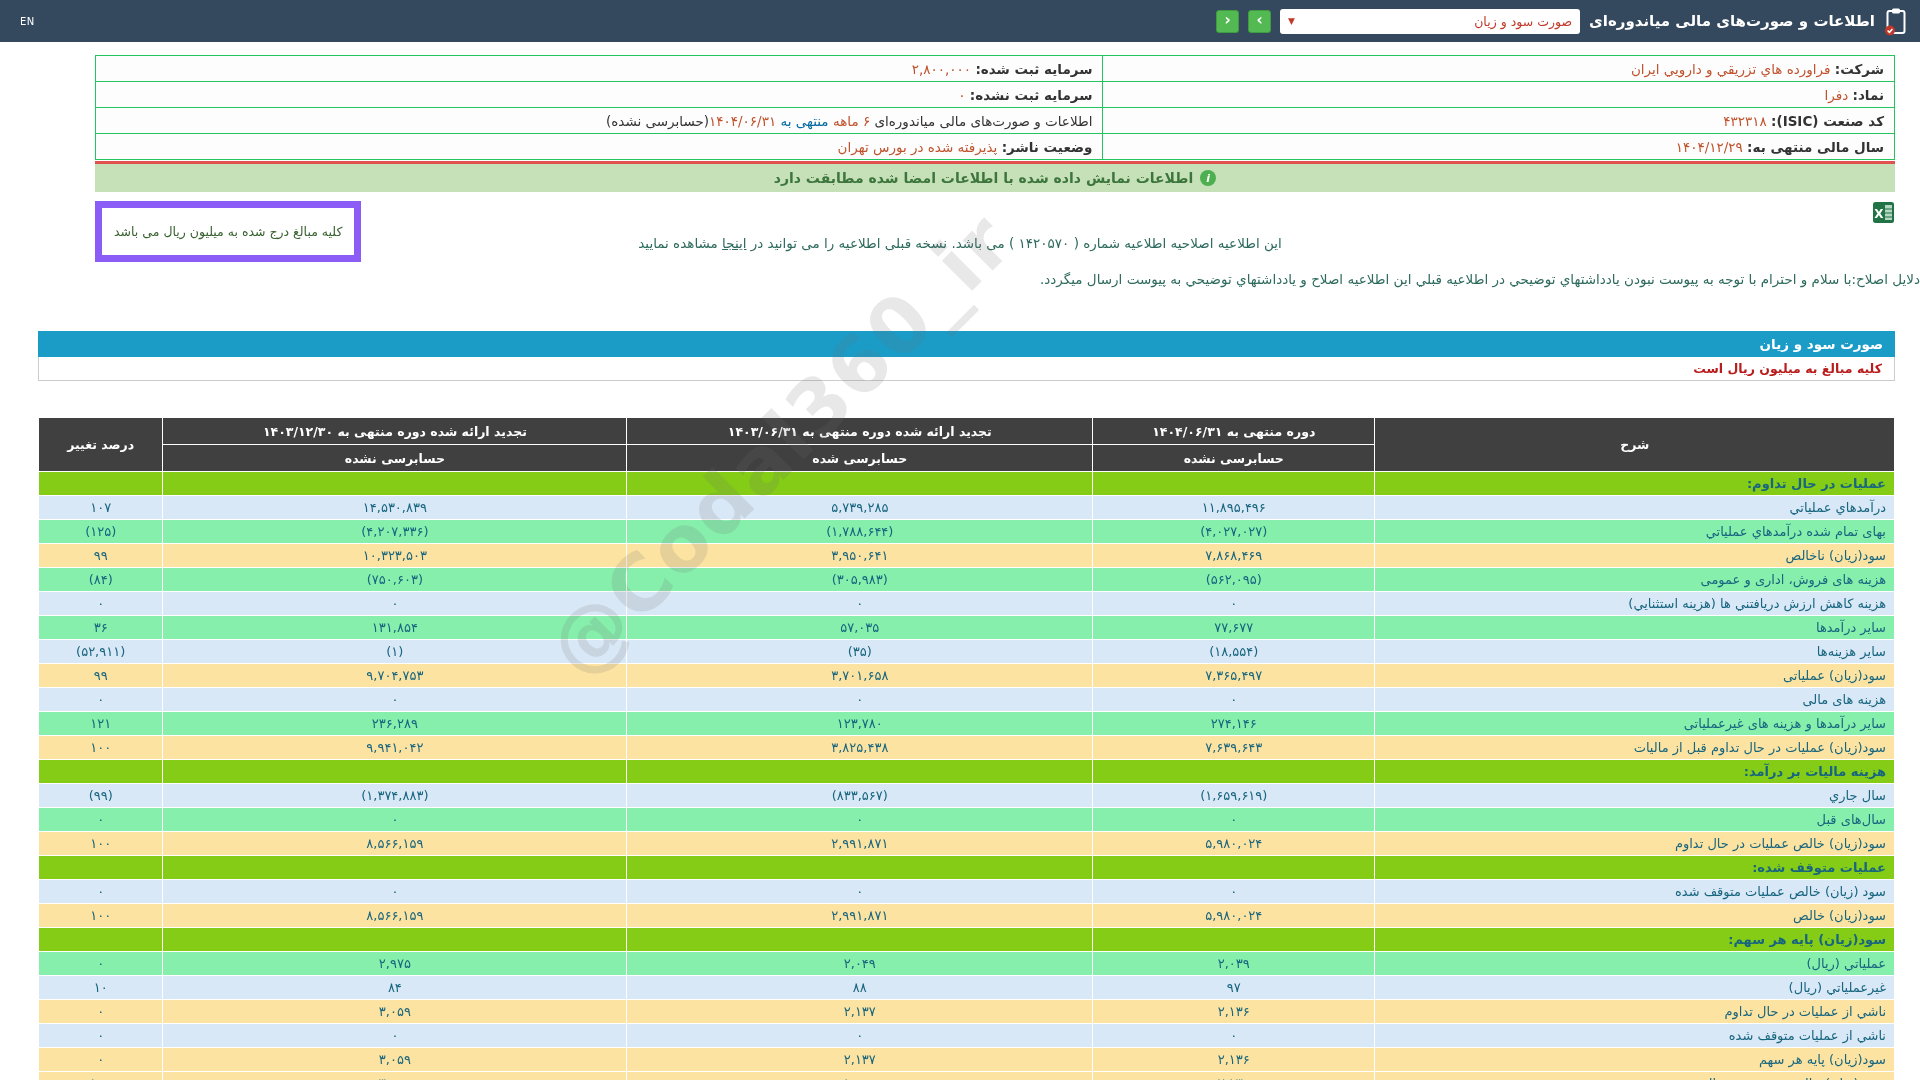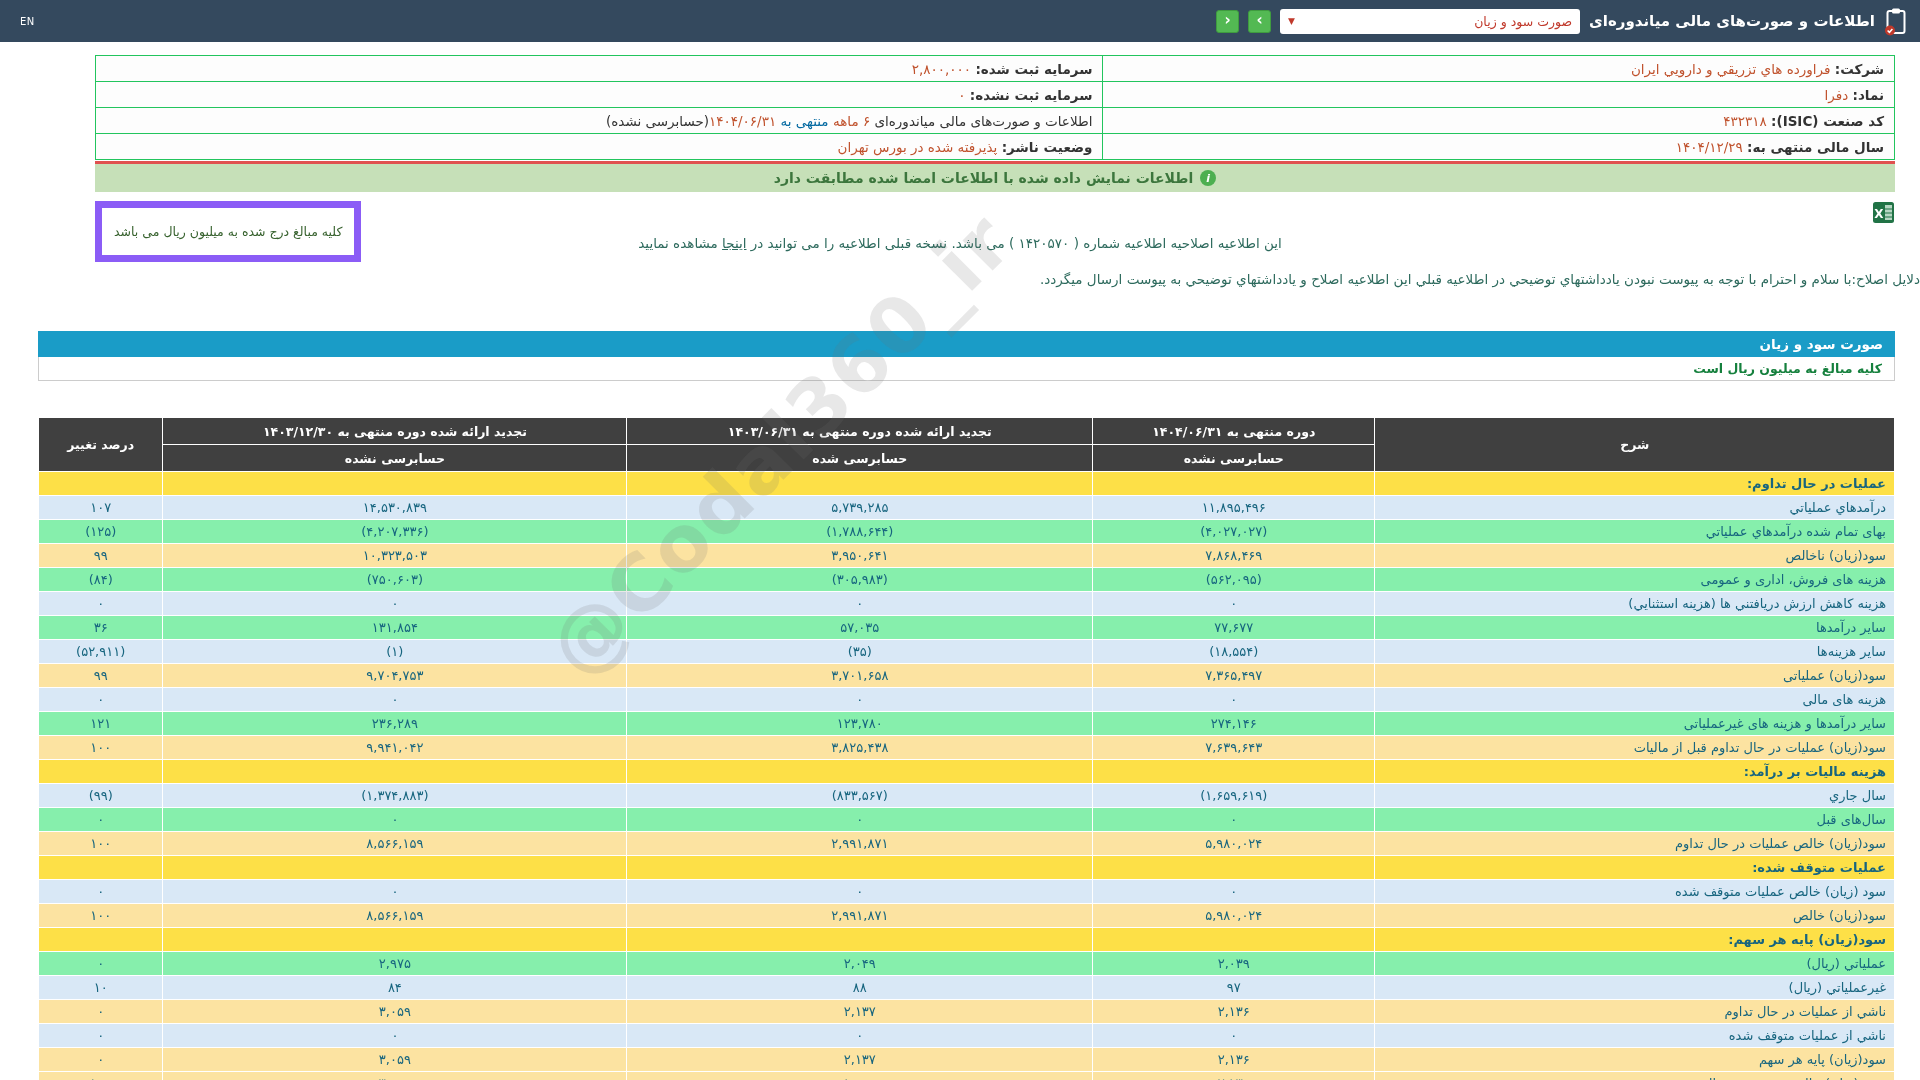--- a/index.html
+++ b/index.html
@@ -43,34 +43,34 @@
   
   .notice { text-align:center; color:#2d6a5d; font-weight:normal; font-size:13.5px; }
   .notice-1 { margin-top:8px; }
   .notice-2 { margin-top:20px;text-align:right; }
   .notice a { color:#2d6a5d; text-decoration:underline; cursor:pointer; }
 
   
   .stmt { margin:44px 25px 0 38px; }
   .stmt-title { background:#1a9cc7; color:#fff; font-weight:bold; font-size:13.5px; padding:5px 12px; }
   .stmt-sub { background:#fff; border:1px solid #ccc; border-top:none; padding:4px 12px;
-    font-weight:bold; color:#15803d; font-size:12.5px; }
+    font-weight:bold; color:#b91c1c; font-size:12.5px; }
 
   
   table.main { width:calc(100% - 63px); margin:36px 25px 0 38px; border-collapse:collapse; font-size:13px; table-layout:fixed; }
   table.main thead th { background:#404040; color:#fff; font-weight:bold; border:1px solid #fff;
     height:27px; padding:2px 6px; text-align:center; font-size:12.5px; }
   table.main tbody td { border:1px solid #fff; height:24px; padding:1px 8px; text-align:center;
     color:#17657f; vertical-align:middle; }
   table.main tbody td.label { text-align:right; }
   table.main tbody td.num { direction:ltr; }
   tr.blue td   { background:#d9e8f6; }
   tr.plain td  { background:#86efac; }
   tr.yellow td { background:#fce3a1; }
-  tr.section td{ background:#fde047; font-weight:bold; color:#1a5a78; }
+  tr.section td{ background:#84cc16; font-weight:bold; color:#1a5a78; }
   td.neg { color:#e02b2b; }
 
   
   .watermark { position:absolute; left:470px; top:400px; width:620px; text-align:center;
     transform:rotate(-45deg); font-size:78px; font-weight:bold; color:rgba(110,110,110,0.16);
     direction:ltr; pointer-events:none; z-index:9; white-space:nowrap; letter-spacing:2px; }
 </style>
 </head>
 <body>
 

